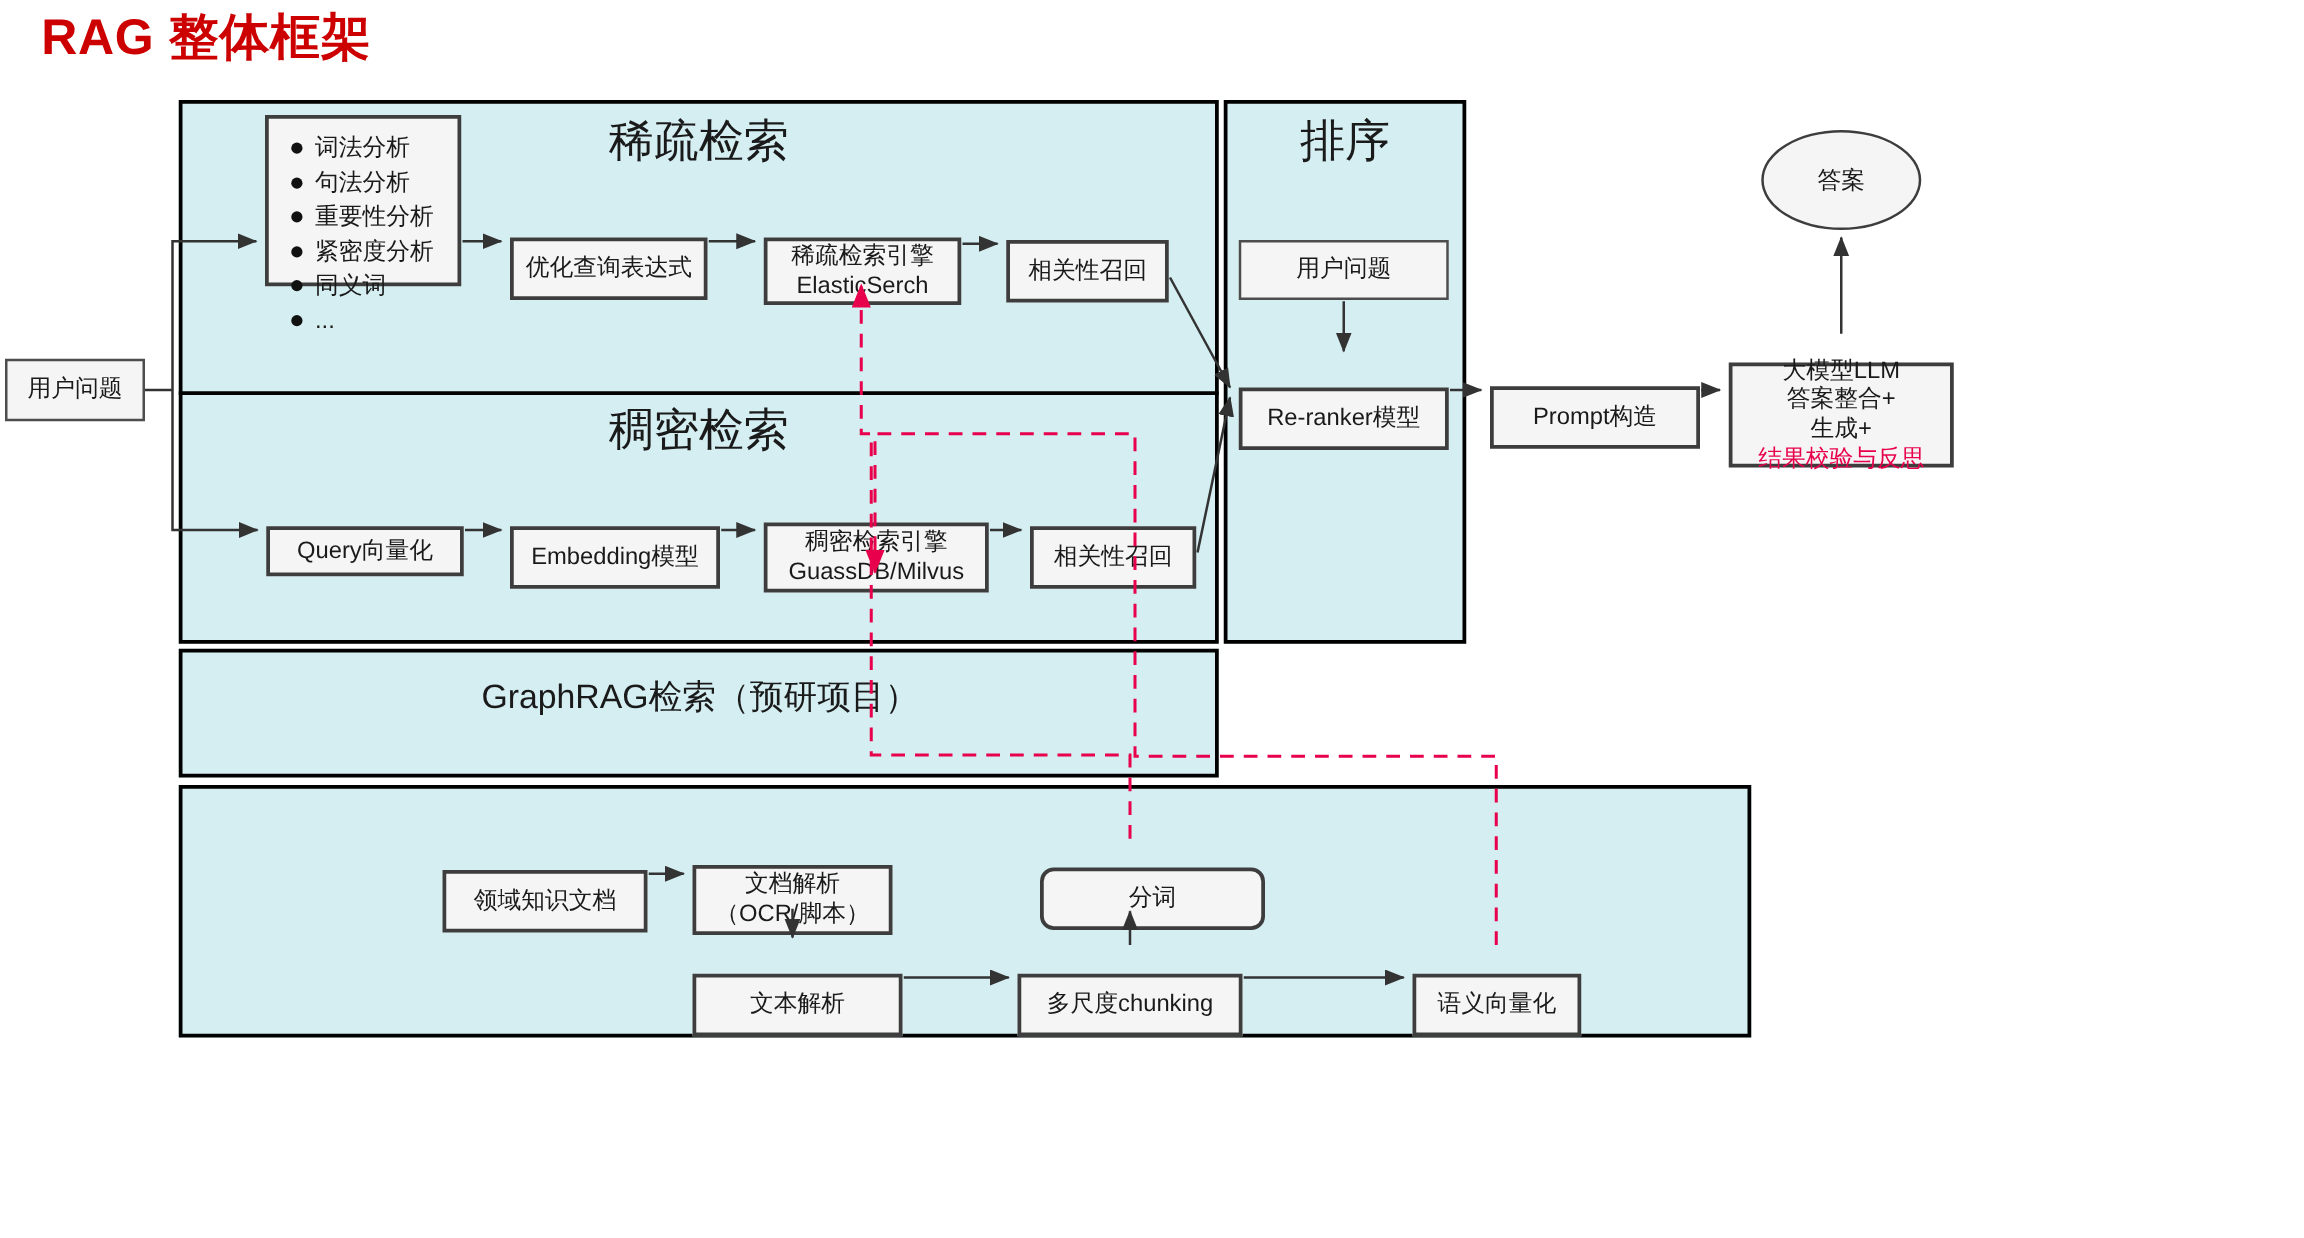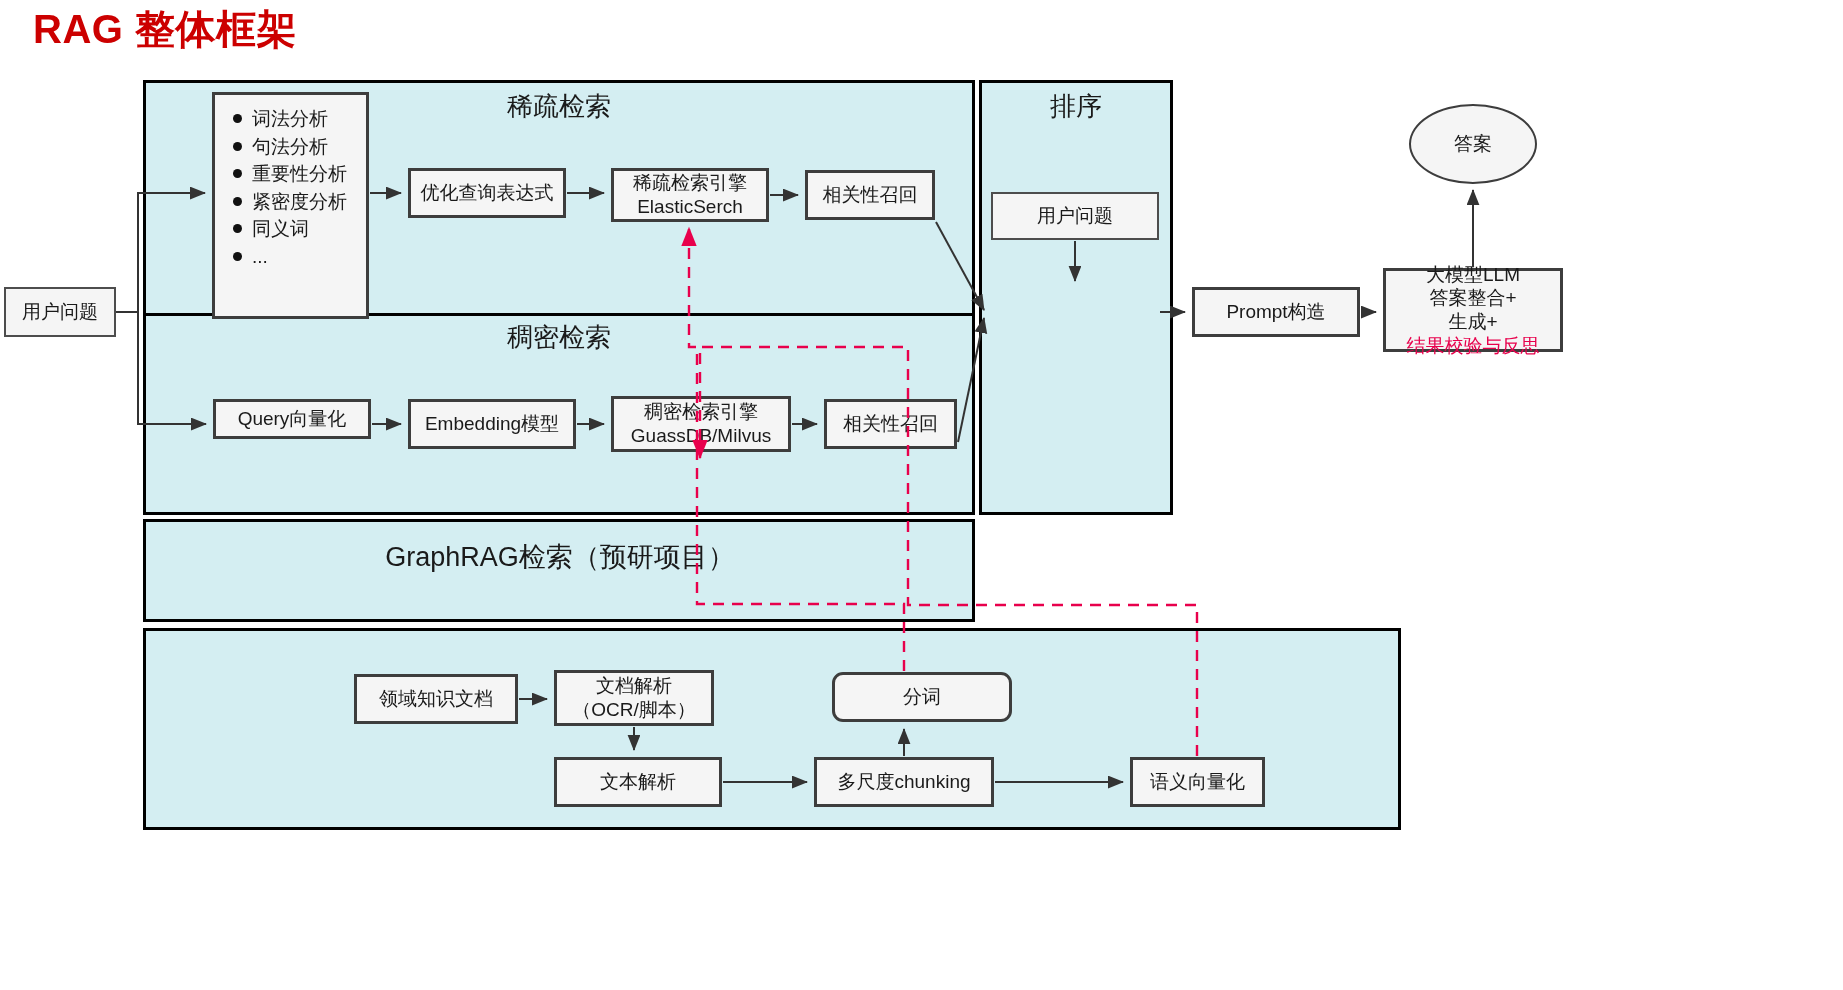--- a/index.html
+++ b/index.html
@@ -25,42 +25,42 @@
     white-space: nowrap;
   }
   
   .panel {
     position: absolute;
     background: #d4eef2;
     border: 3px solid #000000;
   }
   .panel-label {
     position: absolute;
-    font-size: 26px;
+    font-size: 36px;
     color: #1a1a1a;
     white-space: nowrap;
     text-align: center;
   }
   
   .node {
     position: absolute;
     background: #f5f5f5;
     border: 2px solid #4d4d4d;
     display: flex;
     align-items: center;
     justify-content: center;
     text-align: center;
     font-size: 19px;
     color: #1a1a1a;
     line-height: 1.25;
     padding: 2px 4px;
   }
   .node .l2 { display: block; }
   .node .red { color: #e8004c; display: block; }
-  .node.thick { border-width: 3px; border-color: #3d3d3d; }
+  .node.thick { border-width: 3px; border-color: #3d3d3d; margin-top: 22px; }
   .ellipse {
     position: absolute;
     background: #f5f5f5;
     border: 2px solid #3d3d3d;
     border-radius: 50%;
     display: flex;
     align-items: center;
     justify-content: center;
     font-size: 19px;
     color: #1a1a1a;
@@ -132,21 +132,21 @@
 
   <div class="panel-label" style="left:419px; top:89px; width:280px;">稀疏检索</div>
   <div class="panel-label" style="left:419px; top:320px; width:280px;">稠密检索</div>
   <div class="panel-label" style="left:979px; top:89px; width:194px;">排序</div>
   <div class="panel-label" style="left:325px; top:528px; width:470px; font-size:27px;margin-top:11px;">GraphRAG检索（预研项目）</div>
 
   <div class="node" style="left:4px; top:287px; width:112px; height:50px;">
     <span>用户问题</span>
   </div>
 
-  <div class="bullet-box" style="left:212px; top:92px; width:157px; height:227px;">
+  <div class="bullet-box" style="left:212px; top:92px; width:157px; height:137px;">
     <ul>
       <li>
           <span class="dot"></span>
           <span>词法分析</span>
         </li>
       <li>
           <span class="dot"></span>
           <span>句法分析</span>
         </li>
       <li>
@@ -199,20 +199,23 @@
   </div>
 
   <div class="node thick" style="left:824px; top:399px; width:133px; height:50px;">
     <span>相关性召回</span>
   </div>
 
   <div class="node" style="left:991px; top:192px; width:168px; height:48px;">
     <span>用户问题</span>
   </div>
 
+  <div class="node thick" style="left:991px; top:288px; width:168px; height:50px;">
+    <span>Re-ranker模型</span>
+  </div>
 
   <div class="node thick" style="left:1192px; top:287px; width:168px; height:50px;">
     <span>Prompt构造</span>
   </div>
 
   <div class="node thick" style="left:1383px; top:268px; width:180px; height:84px; flex-direction:column; justify-content:center;">
     <span class="l2">大模型LLM</span>
     <span class="l2">答案整合+</span>
     <span class="l2">生成+</span>
     <span class="red">结果校验与反思</span>

